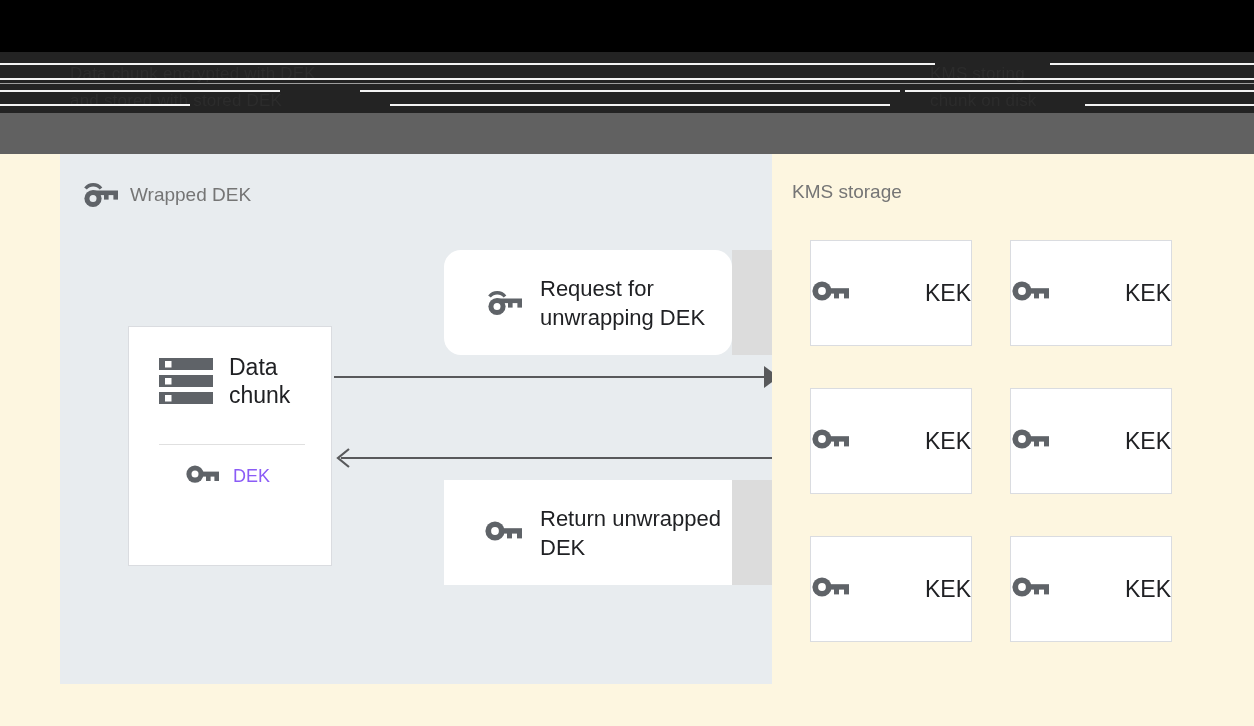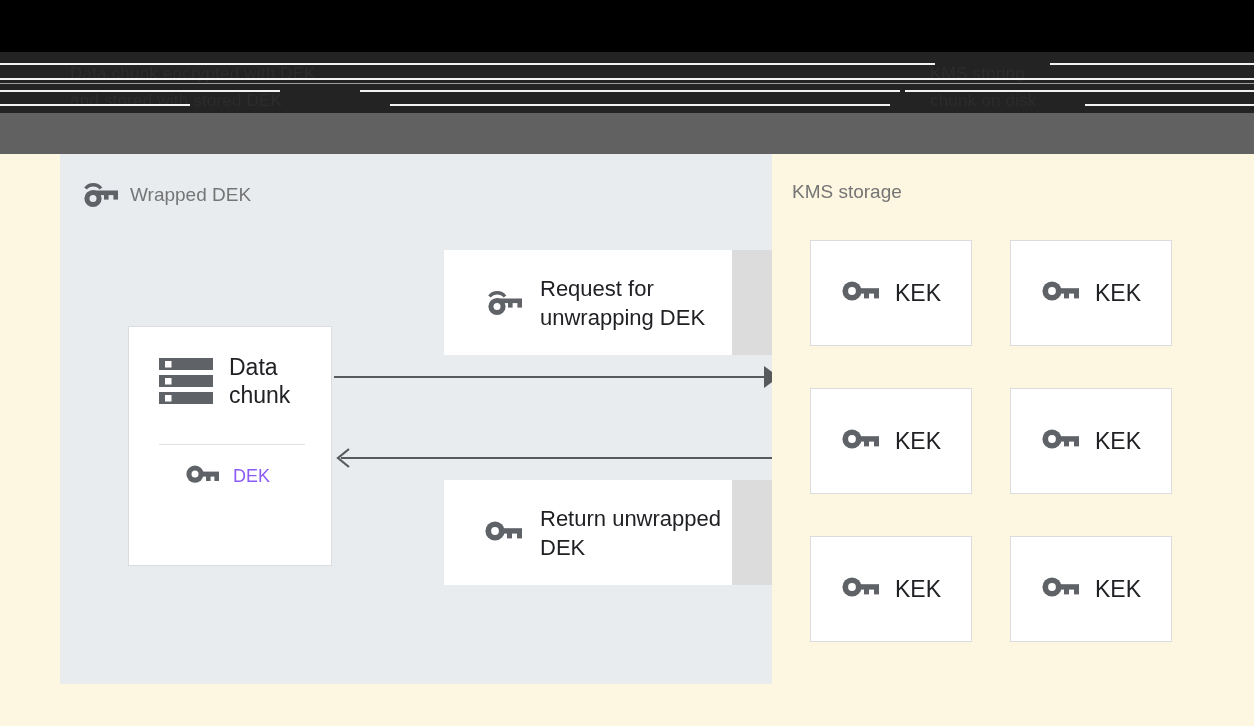--- a/index.html
+++ b/index.html
@@ -149,21 +149,21 @@
     position: absolute;
     background: #dcdcdc;
   }
   .msg-text {
     color: #202124;
     font-size: 22px;
     line-height: 29px;
     margin-left: 18px;
     width: 195px;
   }
-  #request-card  { left: 384px; top: 96px;  width: 288px; height: 105px; }
+  #request-card  { left: 384px; top: 96px;  width: 288px; height: 105px; border-radius: 17px; }
   #request-shadow{ left: 672px; top: 96px;  width: 42px;  height: 105px; }
   #return-card   { left: 384px; top: 326px; width: 288px; height: 105px; }
   #return-shadow { left: 672px; top: 326px; width: 42px;  height: 105px; }
 
   
   .arrow-line {
     position: absolute;
     height: 2px;
     background: #58595b;
   }
@@ -199,21 +199,21 @@
     grid-template-rows: 106px 106px 106px;
     column-gap: 38px;
     row-gap: 42px;
   }
   .kek-card {
     background: #ffffff;
     border: 1px solid #dadce0;
     box-sizing: border-box;
     display: flex;
     align-items: center;
-    justify-content: center;
+    justify-content: space-between;
     gap: 16px;
   }
   .kek-label {
     color: #202124;
     font-size: 23px;
   }
 
   
   .icon { display: inline-block; line-height: 0; flex: 0 0 auto; }
 </style>

